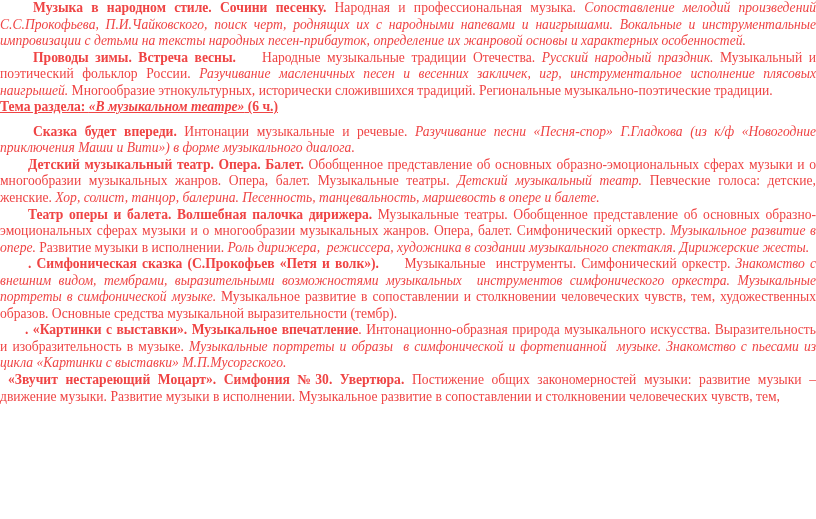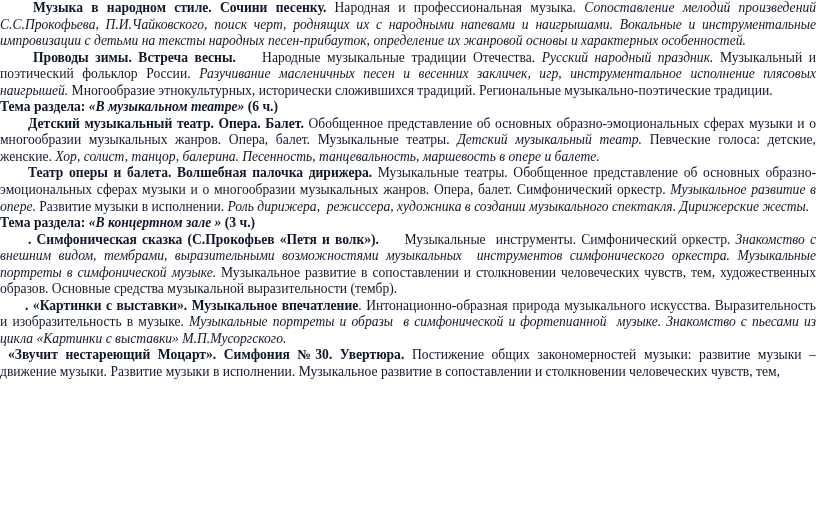--- a/index.html
+++ b/index.html
@@ -6,21 +6,21 @@
     margin: 0;
     padding: 0;
     background: #ffffff;
   }
   .page {
     position: relative;
     width: 816px;
     height: 519px;
     overflow: hidden;
     background: #ffffff;
-    color: #0f172a;
+    color: #ef4444;
     font-family: "Liberation Serif", "DejaVu Serif", serif;
     font-size: 13.6px;
     line-height: 16.55px;
     text-align: justify;
     -webkit-font-smoothing: antialiased;
   }
   .para {
     margin: 0;
     padding: 0;
     text-align: justify;
@@ -29,20 +29,20 @@
   .run-b  { font-weight: bold;   font-style: normal; }
   .run-i  { font-weight: normal; font-style: italic; }
   .run-bi { font-weight: bold;   font-style: italic; }
 </style>
 </head>
 <body>
 
 <div class="page">
     <p class="para" style="text-indent: 33px;"><span class="run-b">Музыка в народном стиле. Сочини песенку.</span><span class="run-r"> Народная и профессиональная музыка. </span><span class="run-i">Сопоставление мелодий произведений С.С.Прокофьева, П.И.Чайковского, поиск черт, роднящих их с народными напевами и наигрышами. Вокальные и инструментальные импровизации с детьми на тексты народных песен-прибауток, определение их жанровой основы и характерных особенностей.</span></p>
     <p class="para" style="text-indent: 33px;"><span class="run-b">Проводы зимы. Встреча весны.</span><span class="run-r"> &nbsp;&nbsp;&nbsp;Народные музыкальные традиции Отечества. </span><span class="run-i">Русский народный праздник. </span><span class="run-r">Музыкальный и поэтический фольклор России. </span><span class="run-i">Разучивание масленичных песен и весенних закличек, игр, инструментальное исполнение плясовых наигрышей. </span><span class="run-r">Многообразие этнокультурных, исторически сложившихся традиций. Региональные музыкально-поэтические традиции.</span></p>
-    <p class="para" style="text-indent: 0px; "><span class="run-b">Тема раздела: </span><span class="run-bi">«В музыкальном театре»</span><span class="run-b"> (6 ч.)</span></p>
+    <p class="para" style="text-indent: 0px; margin-bottom: 8px; text-decoration: underline;"><span class="run-b">Тема раздела: </span><span class="run-bi">«В музыкальном театре»</span><span class="run-b"> (6 ч.)</span></p>
+    <p class="para" style="text-indent: 33px;"><span class="run-b">Сказка будет впереди.</span><span class="run-r"> Интонации музыкальные и речевые. </span><span class="run-i">Разучивание песни «Песня-спор» Г.Гладкова (из к/ф «Новогодние приключения Маши и Вити») в форме музыкального диалога.</span></p>
     <p class="para" style="text-indent: 28px;"><span class="run-b">Детский музыкальный театр. Опера. Балет.</span><span class="run-r"> Обобщенное представление об основных образно-эмоциональных сферах музыки и о многообразии музыкальных жанров. Опера, балет. Музыкальные театры. </span><span class="run-i">Детский музыкальный театр. </span><span class="run-r">Певческие голоса: детские, женские. </span><span class="run-i">Хор, солист, танцор, балерина. Песенность, танцевальность, маршевость в опере и балете.</span></p>
     <p class="para" style="text-indent: 28px;"><span class="run-b">Театр оперы и балета. Волшебная палочка дирижера.</span><span class="run-r"> Музыкальные театры. Обобщенное представление об основных образно-эмоциональных сферах музыки и о многообразии музыкальных жанров. Опера, балет. Симфонический оркестр. </span><span class="run-i">Музыкальное развитие в опере. </span><span class="run-r">Развитие музыки в исполнении. </span><span class="run-i">Роль дирижера, &nbsp;режиссера, художника в создании музыкального спектакля. Дирижерские жесты.</span></p>
-    <p class="para" style="text-indent: 0px;"><span class="run-b">Тема раздела: </span><span class="run-bi">«В концертном зале »</span><span class="run-b"> (3 ч.)</span></p>
     <p class="para" style="text-indent: 28px;"><span class="run-b">. Симфоническая сказка (С.Прокофьев «Петя и волк»).</span><span class="run-r"> &nbsp;&nbsp;&nbsp;&nbsp;Музыкальные&nbsp; инструменты. Симфонический оркестр. </span><span class="run-i">Знакомство с внешним видом, тембрами, выразительными возможностями музыкальных&nbsp; инструментов симфонического оркестра. Музыкальные портреты в симфонической музыке. </span><span class="run-r">Музыкальное развитие в сопоставлении и столкновении человеческих чувств, тем, художественных образов. Основные средства музыкальной выразительности (тембр).</span></p>
     <p class="para" style="text-indent: 25px;"><span class="run-b">. «Картинки с выставки». Музыкальное впечатление</span><span class="run-r">. Интонационно-образная природа музыкального искусства. Выразительность и изобразительность в музыке. </span><span class="run-i">Музыкальные портреты и образы &nbsp;в симфонической и фортепианной &nbsp;музыке. Знакомство с пьесами из цикла «Картинки с выставки» М.П.Мусоргского.</span></p>
     <p class="para" style="text-indent: 8px;"><span class="run-b">«Звучит нестареющий Моцарт». Симфония №30. Увертюра.</span><span class="run-r"> Постижение общих закономерностей музыки: развитие музыки – движение музыки. Развитие музыки в исполнении. Музыкальное развитие в сопоставлении и столкновении человеческих чувств, тем,</span></p>
   </div>
 
 </body></html>

